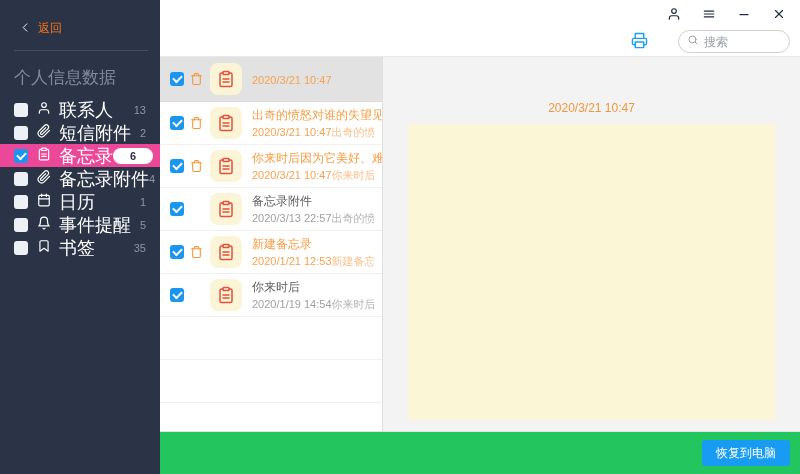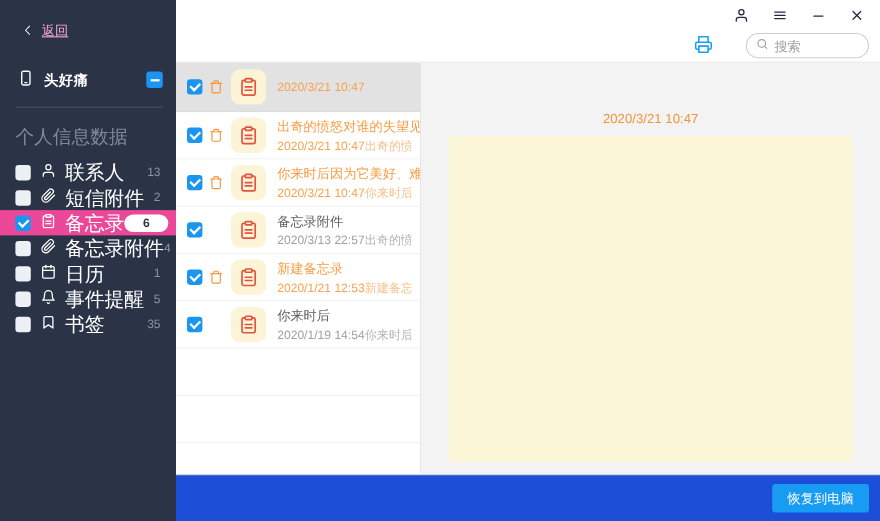--- a/index.html
+++ b/index.html
@@ -4,21 +4,21 @@
 <style>
   * { margin:0; padding:0; box-sizing:border-box; }
   html,body { width:800px; height:474px; overflow:hidden; }
   body { font-family:"Liberation Sans","DejaVu Sans",sans-serif; font-size:12px; }
   .app { display:flex; width:800px; height:474px; background:#fff; }
 
   
   .sidebar { width:160px; height:100%; background:#2b3447; color:#fff; flex:none; display:flex; flex-direction:column; }
   .back { display:flex; align-items:center; gap:7px; margin:20px 0 0 20px; cursor:pointer; }
   .back svg { width:11px; height:11px; stroke:#fff; }
-  .back-label { font-size:12px; color:#f9a8d4;text-decoration:underline; }
+  .back-label { font-size:12px; color:#f97316; }
   .device { display:flex; align-items:center; margin:24px 12px 0 16px; }
   .device svg { width:15px; height:20px; stroke:#fff; flex:none; }
   .device-name { font-size:13px; font-weight:bold; margin-left:9px; letter-spacing:.5px; }
   .device .spacer { flex:1; }
   .sb-divider { height:1px; background:#454f63; margin:13px 12px 0 14px; }
   .section-label { font-size:17px; color:#7f8a9c; margin:15px 0 0 14px; }
   .sb-list { list-style:none; margin-top:9px; }
   .sb-item { height:23px; display:flex; align-items:center; padding:0 14px; cursor:pointer; }
   .sb-item.selected { background:#ec4899; }
   .sb-item svg { width:14px; height:14px; stroke:#fff; margin-left:9px; flex:none; }
@@ -62,47 +62,38 @@
   .row-preview { margin-left:auto; font-size:11px; color:#b3b3b3; white-space:nowrap; overflow:hidden; max-width:78px; }
   .row.deleted .row-title { color:#f79d44; }
   .row.deleted .row-date { color:#f7a24e; }
   .row.deleted .row-preview { color:#f9c08b; }
   .row.empty { cursor:default; }
 
   .preview { flex:1; background:#f3f3f3; display:flex; flex-direction:column; min-width:0; }
   .preview-date { margin-top:44px; text-align:center; font-size:12px; color:#f0973c; flex:none; }
   .note-box { flex:1; margin:9px 25px 11px 25px; background:#fbf6d5; }
 
-  .footer { height:43px; flex:none; background:#1d4ed8; border-top:1px solid #e2e2e2; display:flex; align-items:center; justify-content:flex-end; }
+  .footer { height:43px; flex:none; background:#22c55e; border-top:1px solid #e2e2e2; display:flex; align-items:center; justify-content:flex-end; }
   .restore-btn { width:88px; height:26px; margin-right:10px; background:#189bf2; color:#fff; border:none; border-radius:3px; font-size:12px; cursor:pointer; font-family:inherit; }
 
   svg { fill:none; stroke-width:2; stroke-linecap:round; stroke-linejoin:round; }
 </style>
 </head>
 <body>
 
 <div class="app">
 
   <aside class="sidebar">
     <div class="back">
       <span><svg viewBox="0 0 24 24">
             <polyline points="15 4 7 12 15 20"></polyline>
           </svg></span>
       <span class="back-label">返回</span>
     </div>
 
-    <div class="device">
-      <span><svg viewBox="0 0 24 24">
-            <rect x="6" y="2" width="12" height="20" rx="2.5"></rect>
-            <line x1="10.5" y1="18.5" x2="13.5" y2="18.5"></line>
-          </svg></span>
-      <span class="device-name">头好痛</span>
-      <span class="spacer"></span>
-      <span class="cb indeterminate"></span>
-    </div>
 
     <div class="sb-divider"></div>
     <div class="section-label">个人信息数据</div>
 
     <ul class="sb-list">
       <li class="sb-item">
         <span class="cb"></span>
         <span><svg viewBox="0 0 24 24">
               <path d="M20 21v-2a4 4 0 0 0-4-4H8a4 4 0 0 0-4 4v2"></path>
               <circle cx="12" cy="7" r="4"></circle>

